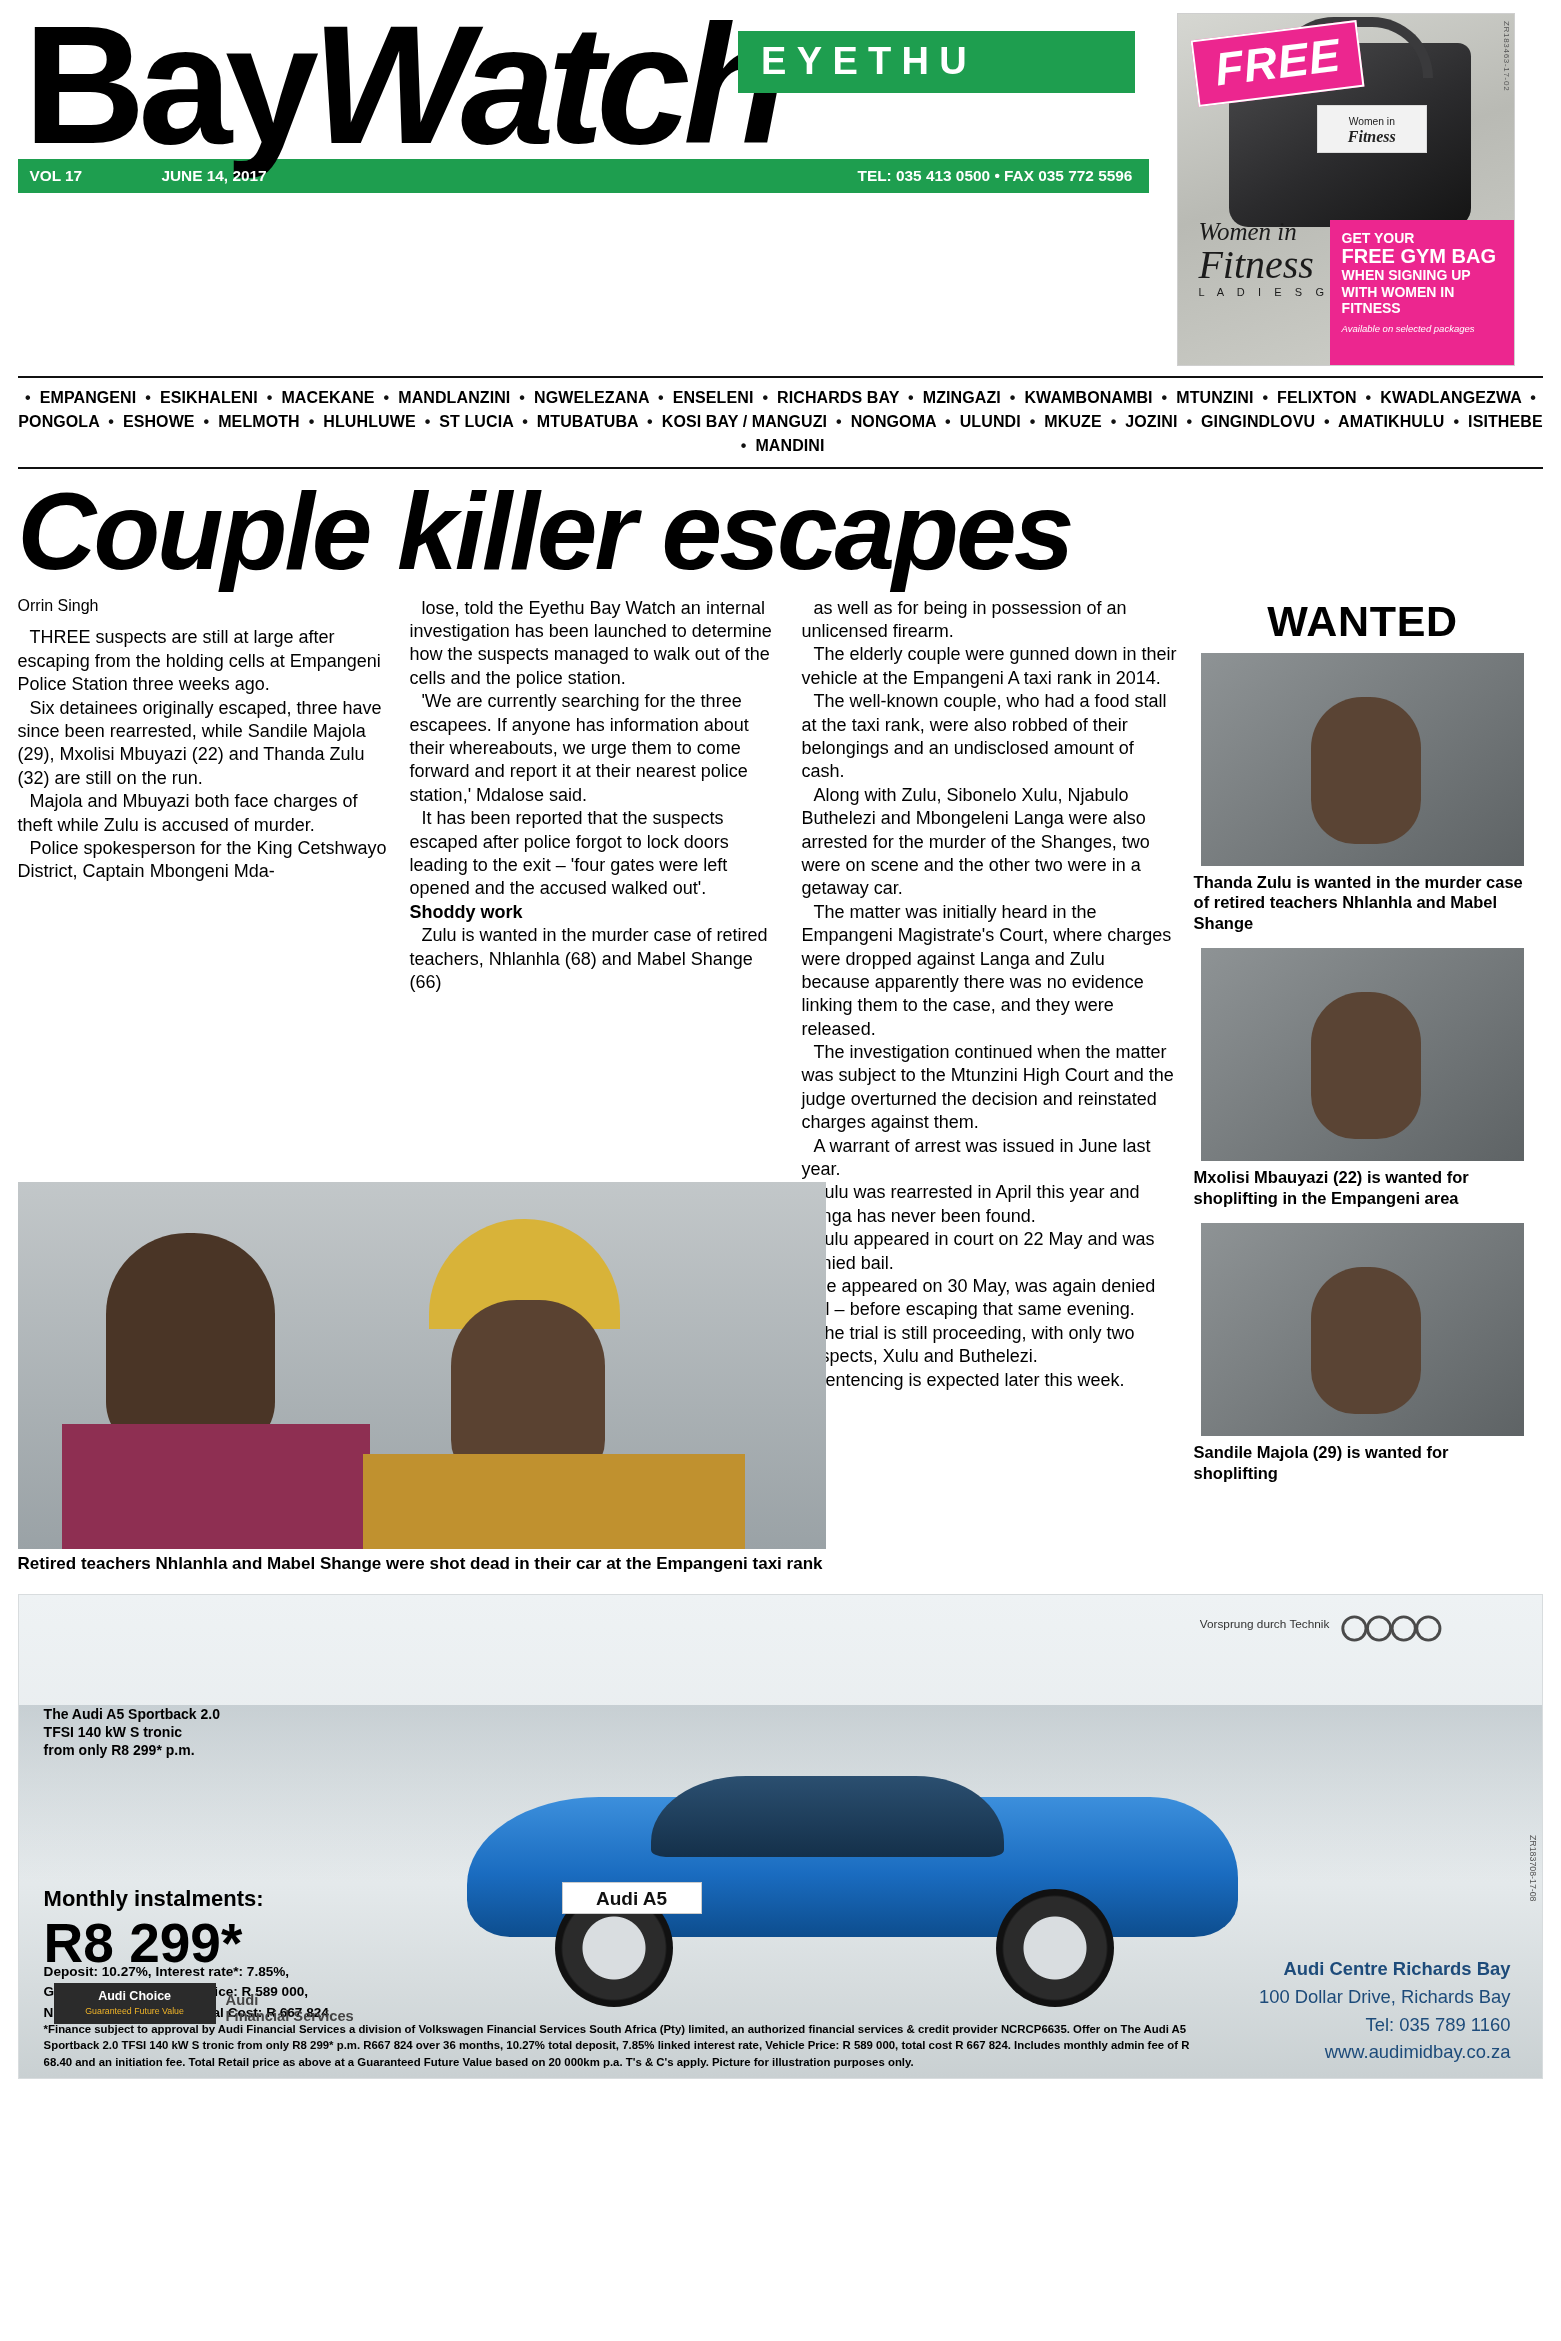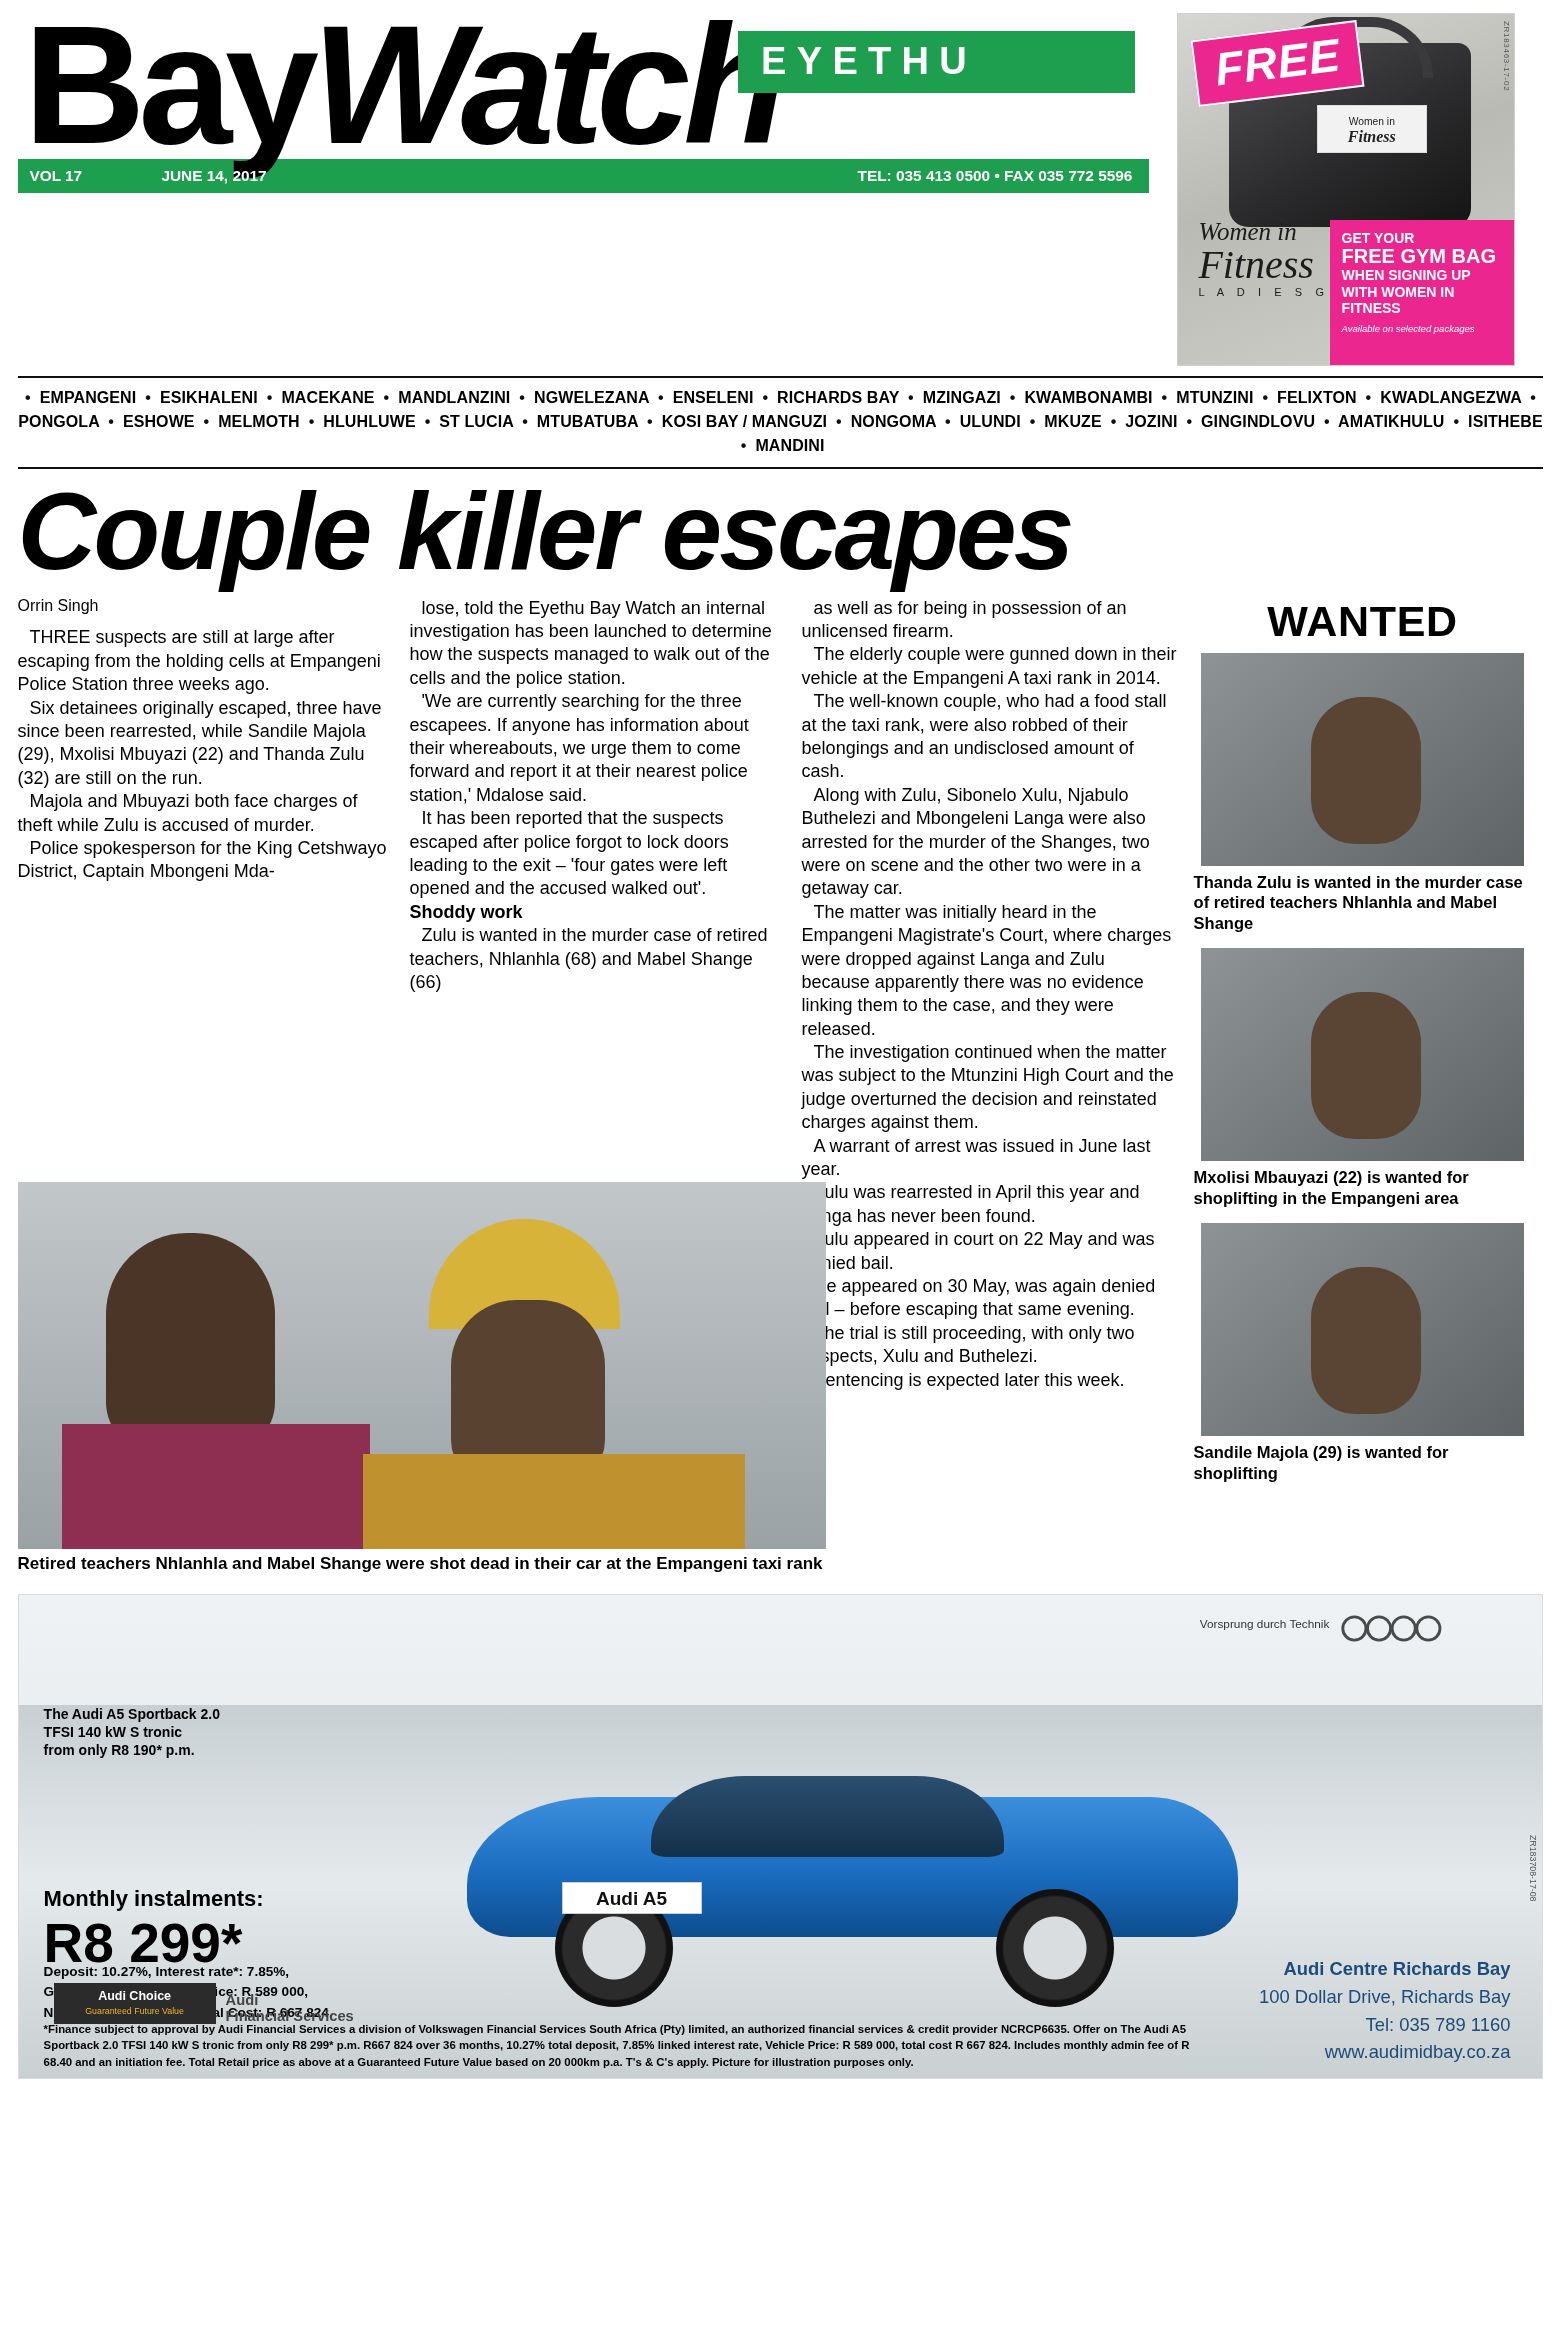--- a/index.html
+++ b/index.html
@@ -326,21 +326,21 @@
           <circle cx="24" cy="20" r="16"></circle>
             <circle cx="58" cy="20" r="16"></circle>
           <circle cx="92" cy="20" r="16"></circle>
             <circle cx="126" cy="20" r="16"></circle>
         </g>
       </svg>
     </div>
     <div class="ad-h2">
       <span>The Audi A5 Sportback 2.0</span><br>
       <span>TFSI 140 kW S tronic</span><br>
-      <span>from only R8 190* p.m.</span>
+      <span>from only R8 299* p.m.</span>
     </div>
 
     <div class="ad-car">
       <div class="body"></div>
       <div class="glass"></div>
       <div class="wheel w1"></div>
       <div class="wheel w2"></div>
       <div class="plate">Audi A5</div>
     </div>
 

